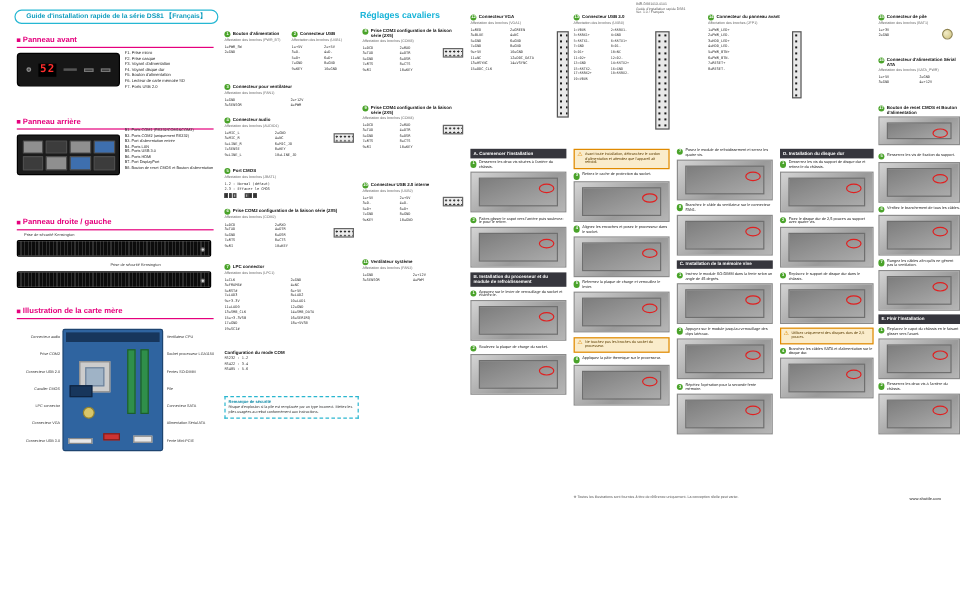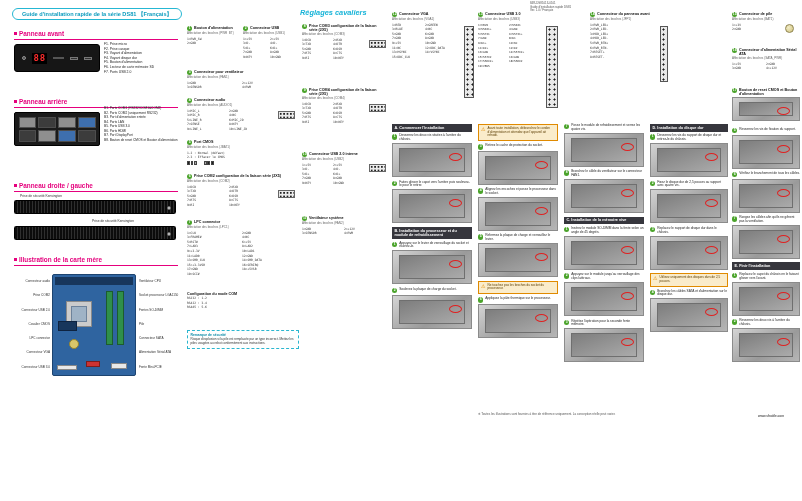--- a/index.html
+++ b/index.html
@@ -49,21 +49,21 @@
   .mb-ram{position:absolute;width:7px;height:54px;background:#2f8f4a;border:0.5px solid #1c5c2e;}
   .mb-bat{position:absolute;left:16px;top:64px;width:10px;height:10px;border-radius:50%;background:#d8c66a;border:0.6px solid #96842e;}
   .mb-sata{position:absolute;left:33px;top:86px;width:14px;height:6px;background:#cc3333;border:0.4px solid #7c1d1d;}
   .mb-conn{position:absolute;background:#e8e8e8;border:0.4px solid #888;}
   .mb-slot{position:absolute;left:5px;top:46px;width:19px;height:10px;background:#17365c;border:0.4px solid #0e2340;}
   .mb-labels{position:absolute;font-size:3.1px;line-height:14.3px;color:#333;}
   .mb-labels div{white-space:nowrap;overflow:hidden;}
   .mb-labels.left{text-align:right;}
 
   
-  .jumpers-title{position:absolute;left:300px;top:8px;font-size:7.4px;font-weight:bold;color:#18b4d8;font-style:italic;}
+  .jumpers-title{position:absolute;left:300px;top:8px;font-size:7.4px;font-weight:bold;color:#18b4d8;}
   .jsec{position:absolute;font-size:3.3px;color:#222;}
   .jhead{display:flex;gap:1.6px;align-items:flex-start;margin-bottom:1px;}
   .numcirc{flex:0 0 auto;width:5.4px;height:5.4px;border-radius:50%;background:#4aa32a;color:#fff;
     font-size:3.4px;line-height:5.4px;text-align:center;font-weight:bold;}
   .jname{font-weight:bold;font-size:3.7px;line-height:4.2px;color:#111;}
   .pinlabel{font-size:3px;line-height:3.6px;color:#666;margin:0.6px 0;}
   .pins{display:flex;flex-wrap:wrap;font-family:"DejaVu Sans Mono",monospace;font-size:3px;line-height:4.6px;color:#333;}
   .pins span{width:50%;white-space:nowrap;overflow:hidden;}
   .pins.one span{width:100%;}
   .grid2x5{position:absolute;right:2px;top:13px;width:17px;height:7.5px;border:0.5px solid #666;background-color:#ededed;
@@ -111,21 +111,21 @@
       <div>Guide d'installation rapide DS81</div>
       <div>Ver. 1.0 / Français</div>
     </div>
 
   <div class="sec-title" style="left:14px;top:30px;">
     <span class="bullet"></span>
     <span>Panneau avant</span>
   </div>
   <div class="front-img">
     <span class="pwr-dot"></span>
-    <span class="led-display">88</span>
+    <span class="led-display">52</span>
     <span class="sd-slot"></span>
     <span class="usb-slot"></span>
     <span class="usb-slot"></span>
   </div>
   <div class="panel-list" style="left:104px;top:42px;width:76px;">
 
   <div>F1. Prise micro</div>
       <div>F2. Prise casque</div>
       <div>F3. Voyant d'alimentation</div>
       <div>F4. Voyant disque dur</div>

